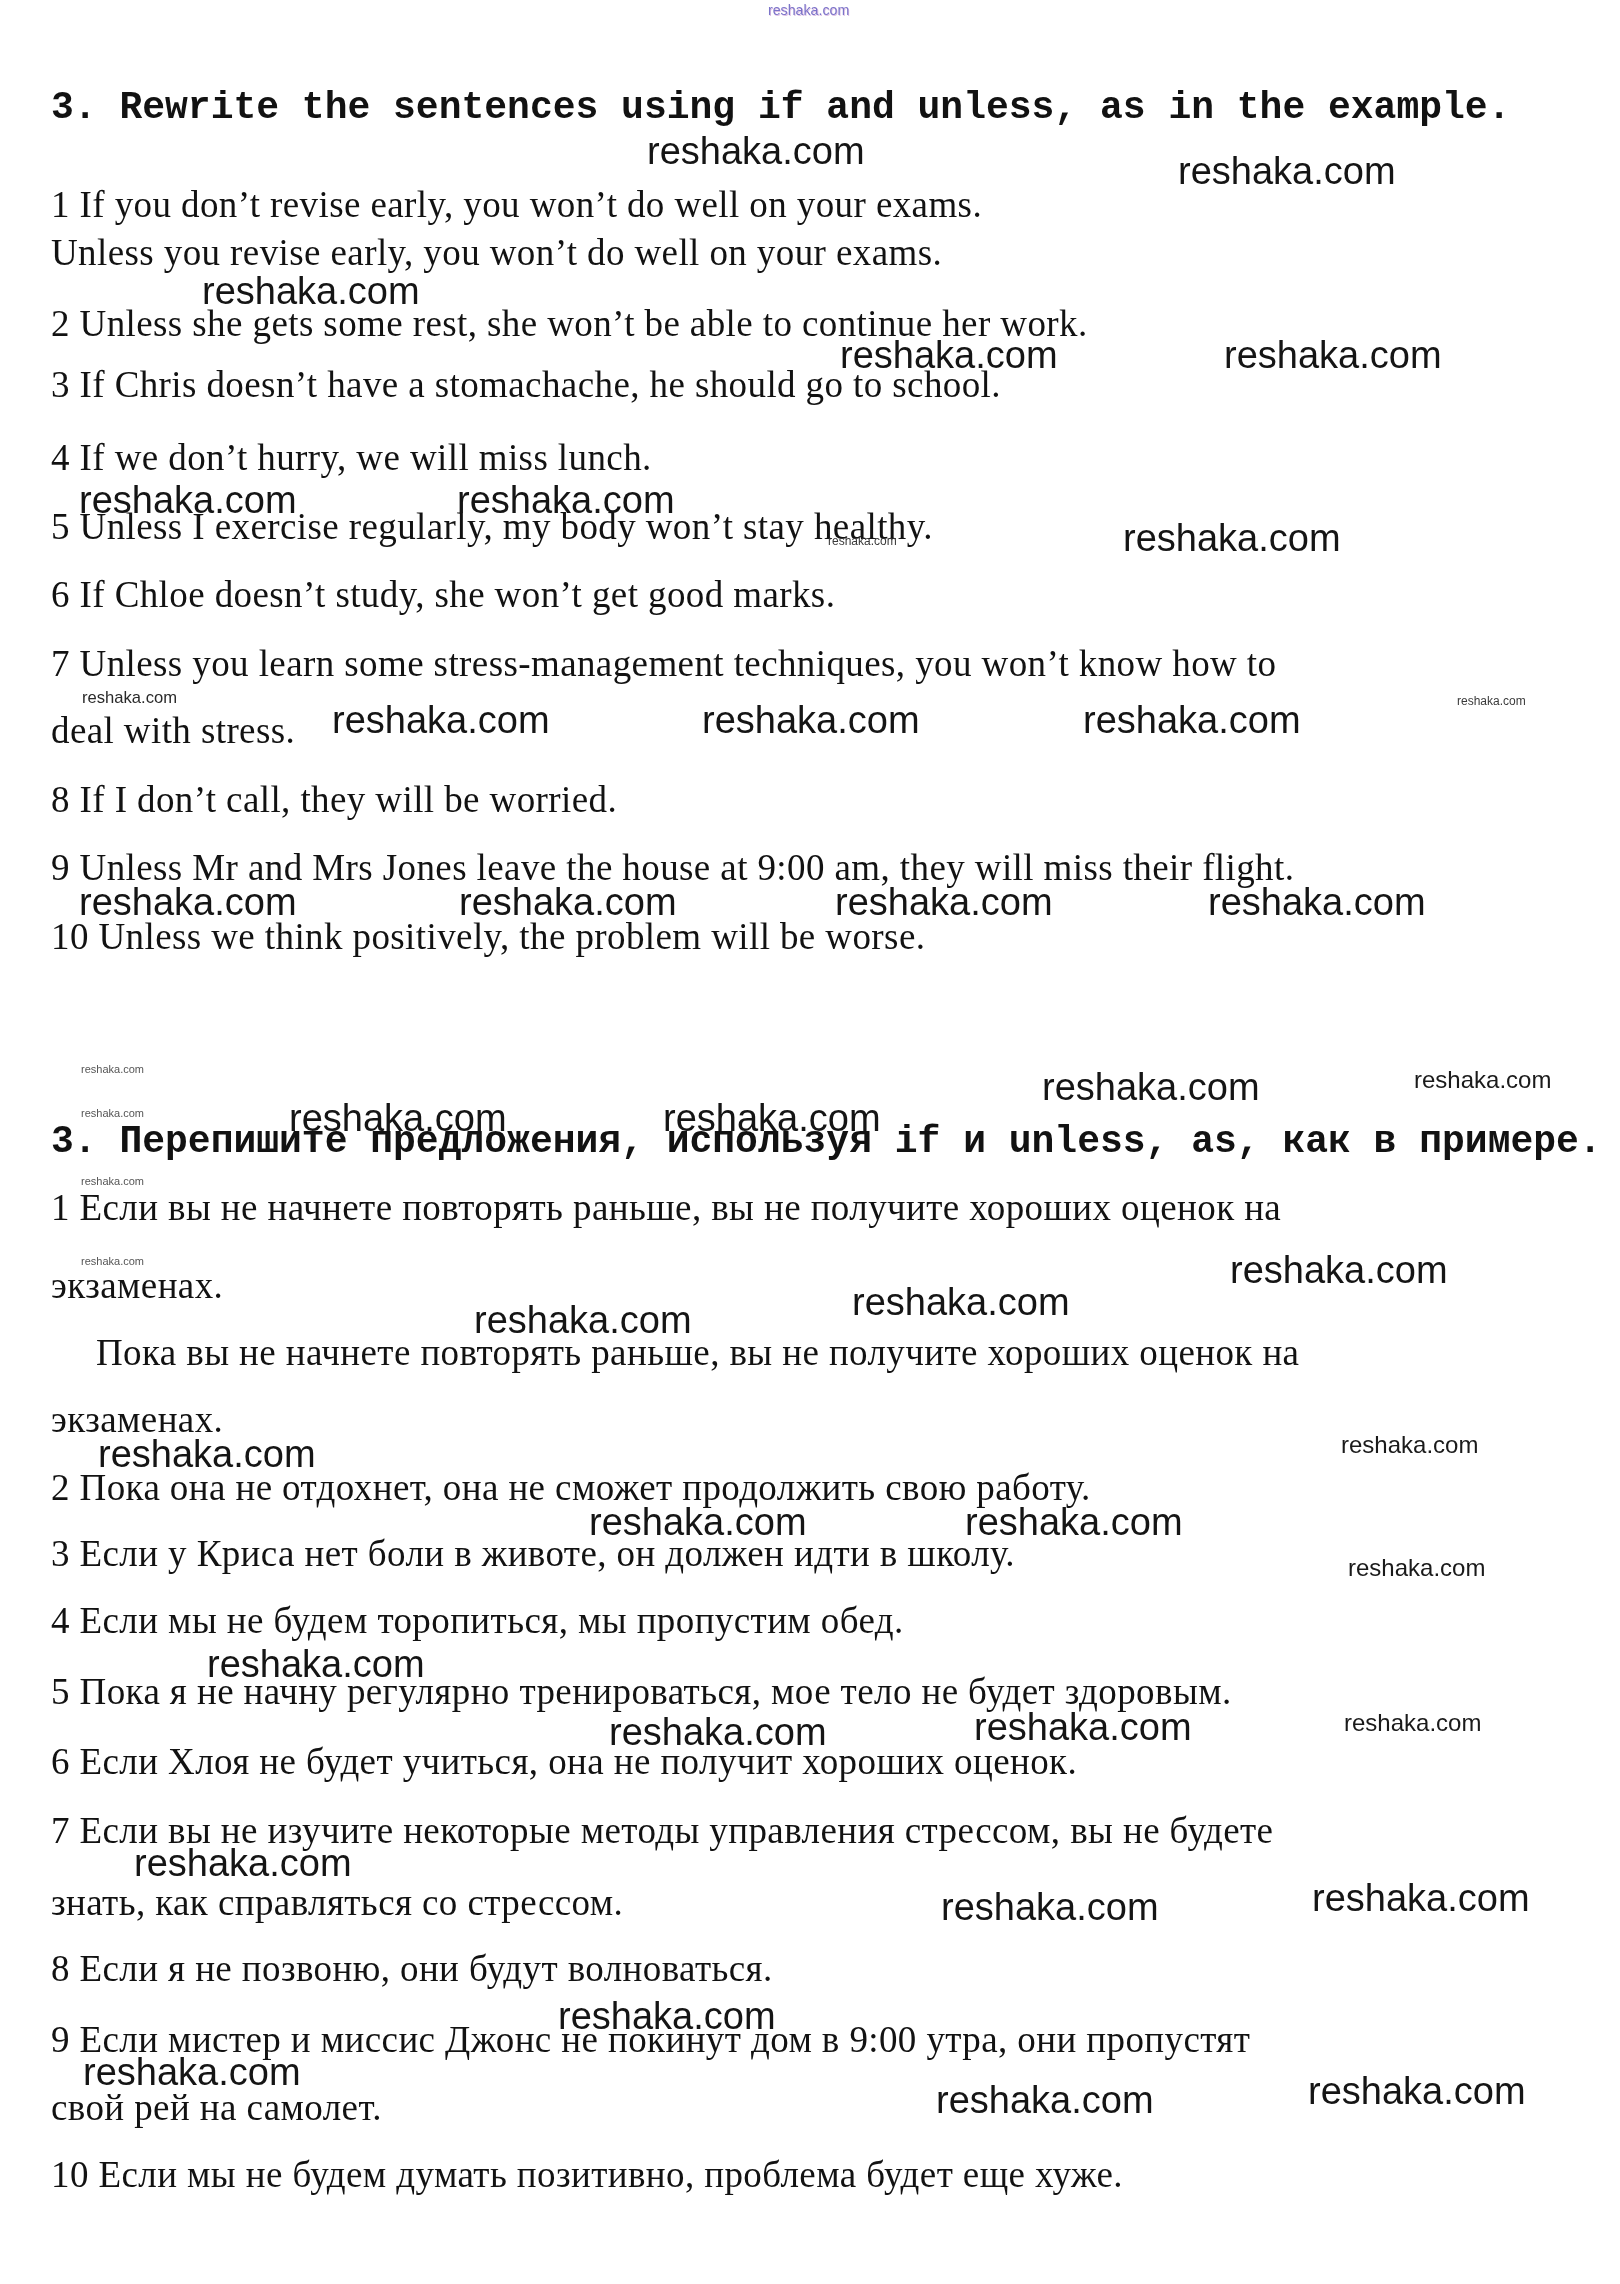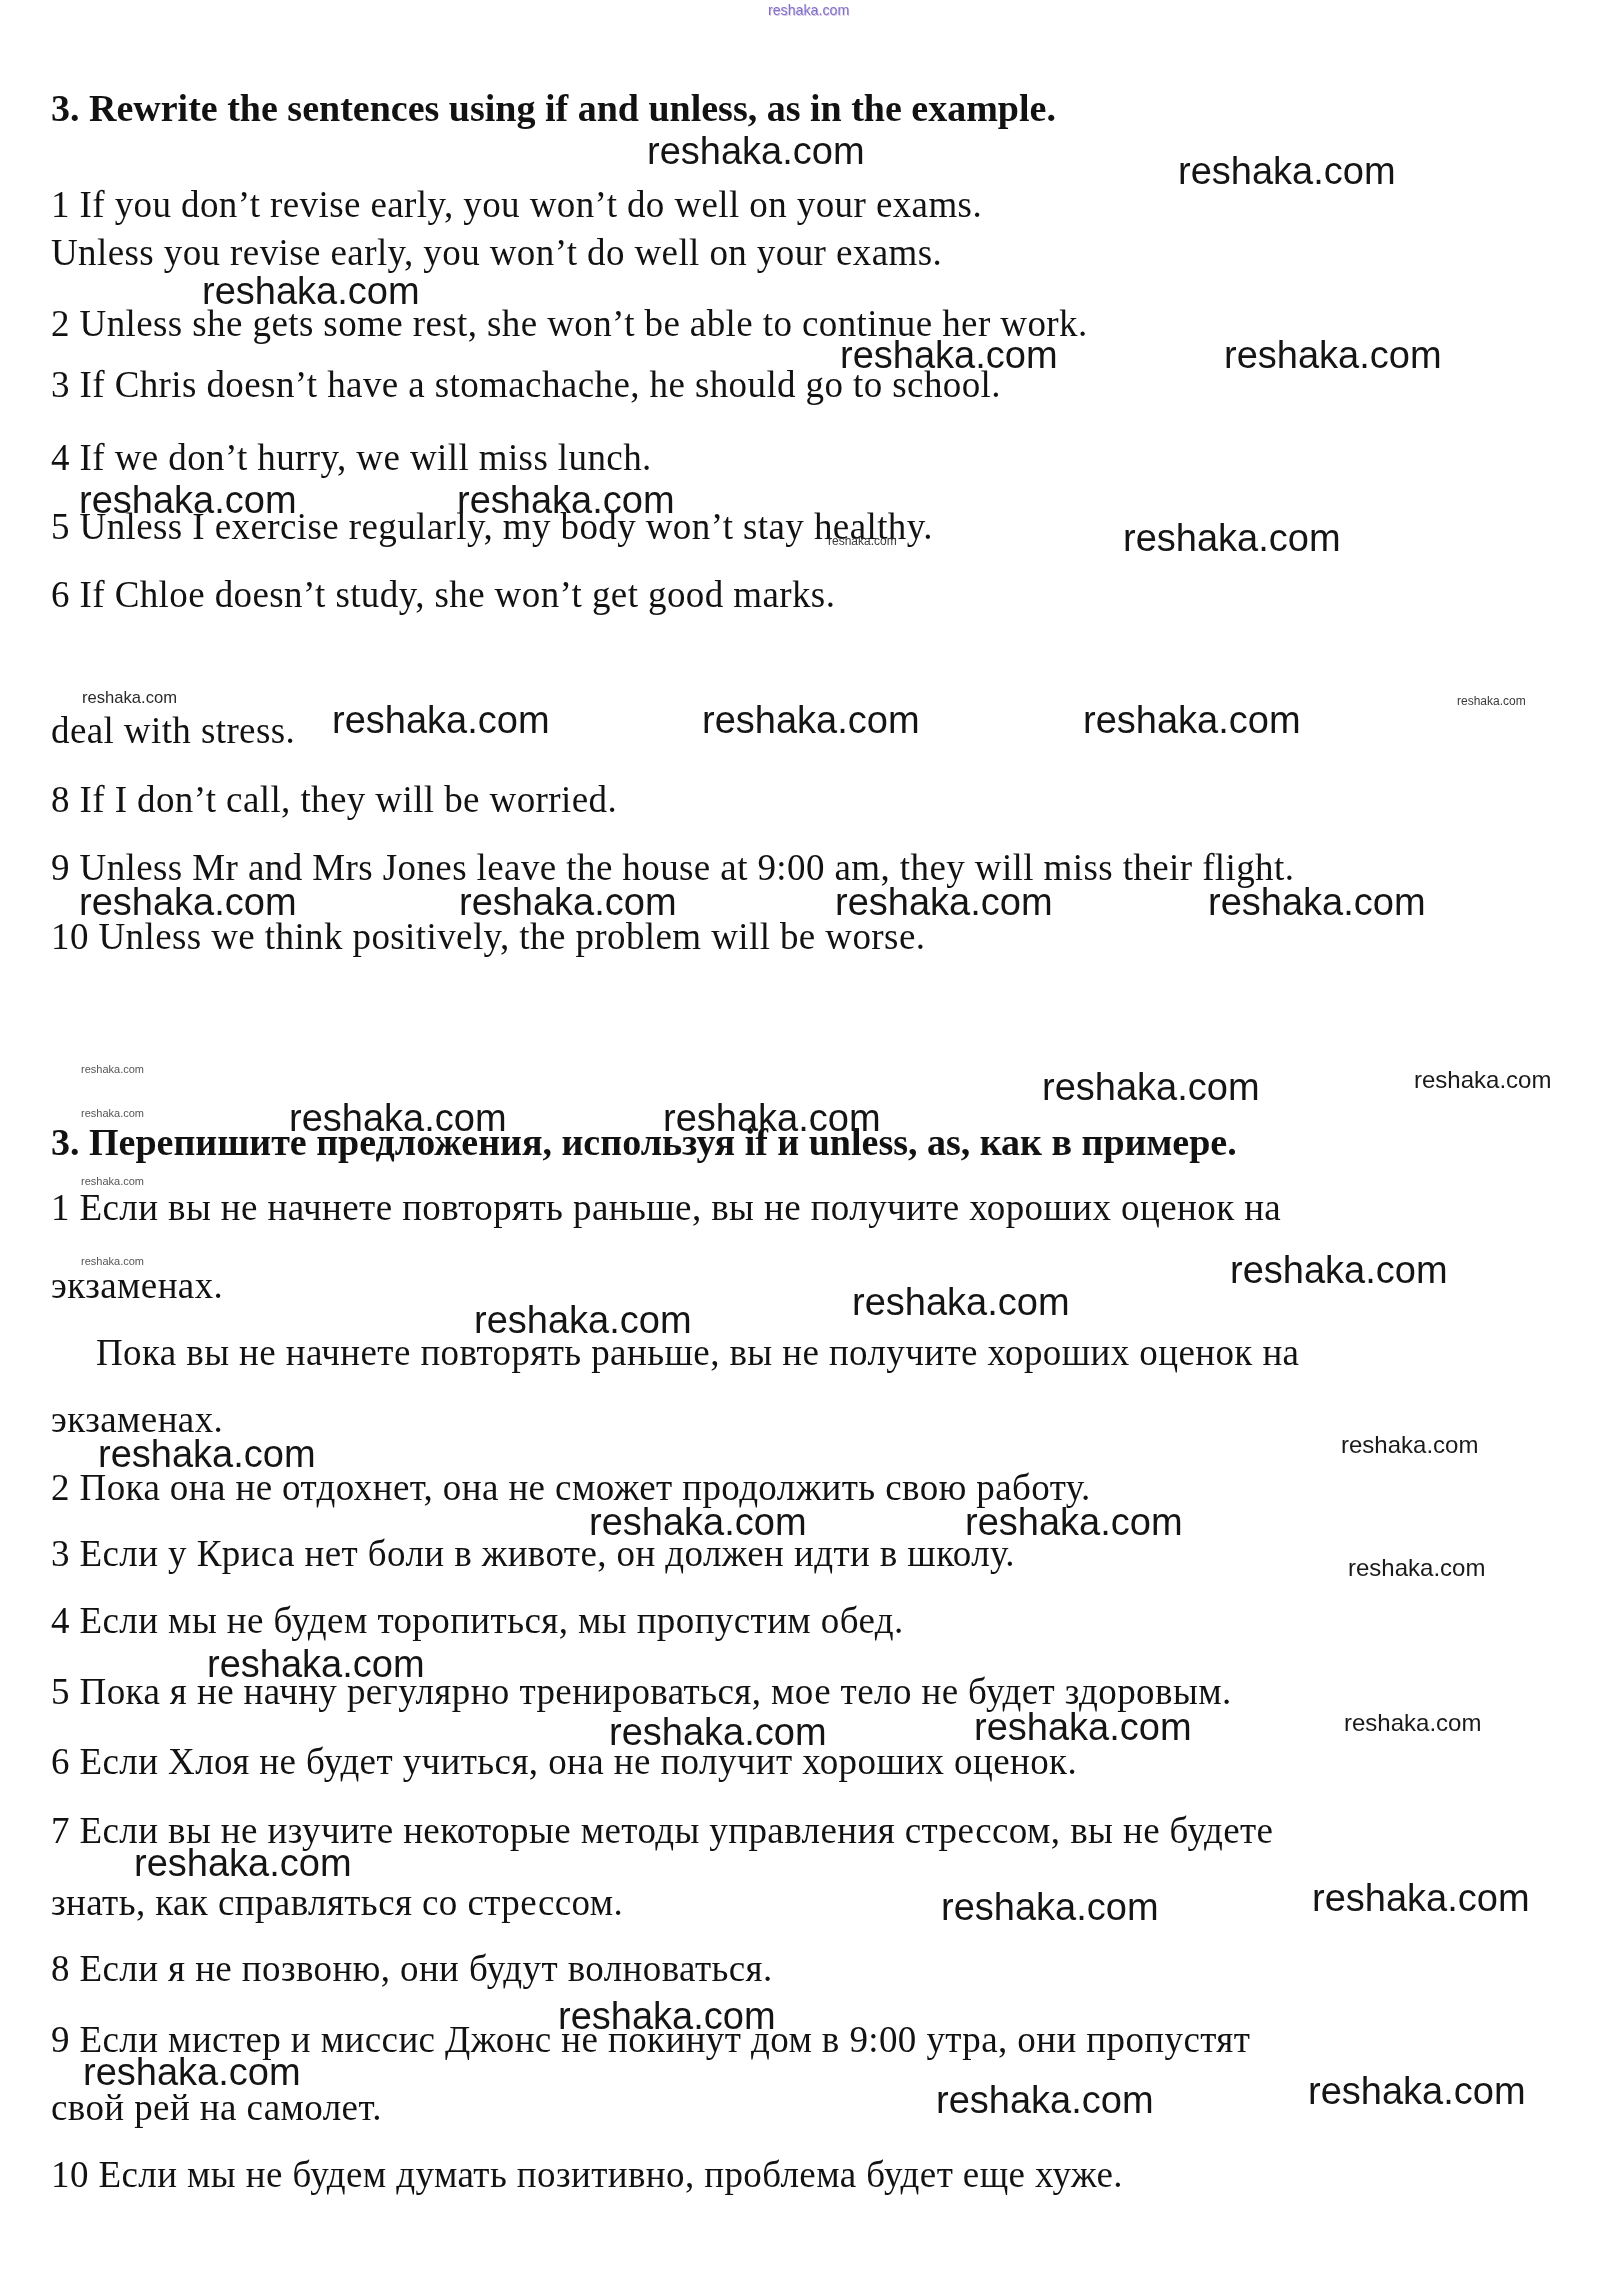--- a/index.html
+++ b/index.html
@@ -21,20 +21,21 @@
     font-family: "Liberation Serif", "DejaVu Serif", serif;
     font-size: 37px;
     line-height: 1.12;
     color: #121212;
     letter-spacing: 0.4px;
   }
   .line.bold {
     font-weight: bold;
     font-size: 38px;
     letter-spacing: 0px;
+    font-family: Liberation Mono, monospace;
   }
   .wm {
     position: absolute;
     white-space: nowrap;
     font-family: "Liberation Sans", "DejaVu Sans", sans-serif;
     font-weight: normal;
   }
   .wm-big    { font-size: 38px; color: #151515; }
   .wm-med    { font-size: 24px; color: #1a1a1a; }
   .wm-sm     { font-size: 16.6px; color: #2a2a2a; }
@@ -51,20 +52,21 @@
 
 <div class="page">
     <div class="line bold" style="left: 51px; top: 87px;">3. Rewrite the sentences using if and unless, as in the example.</div>
     <div class="line" style="left: 51px; top: 160px; margin-top: 24px;">1 If you don’t revise early, you won’t do well on your exams.</div>
     <div class="line" style="left: 51px; top: 232px;">Unless you revise early, you won’t do well on your exams.</div>
     <div class="line" style="left: 51px; top: 303px;">2 Unless she gets some rest, she won’t be able to continue her work.</div>
     <div class="line" style="left: 51px; top: 364px; text-align: right;">3 If Chris doesn’t have a stomachache, he should go to school.</div>
     <div class="line" style="left: 51px; top: 437px;">4 If we don’t hurry, we will miss lunch.</div>
     <div class="line" style="left: 51px; top: 506px;">5 Unless I exercise regularly, my body won’t stay healthy.</div>
     <div class="line" style="left: 51px; top: 574px;">6 If Chloe doesn’t study, she won’t get good marks.</div>
+    <div class="line" style="left: 51px; top: 643px;">7 Unless you learn some stress-management techniques, you won’t know how to</div>
     <div class="line" style="left: 51px; top: 710px;">deal with stress.</div>
     <div class="line" style="left: 51px; top: 779px;">8 If I don’t call, they will be worried.</div>
     <div class="line" style="left: 51px; top: 847px;">9 Unless Mr and Mrs Jones leave the house at 9:00 am, they will miss their flight.</div>
     <div class="line" style="left: 51px; top: 916px;">10 Unless we think positively, the problem will be worse.</div>
     <div class="line bold" style="left: 51px; top: 1121px;">3. Перепишите предложения, используя if и unless, as, как в примере.</div>
     <div class="line" style="left: 51px; top: 1187px;">1 Если вы не начнете повторять раньше, вы не получите хороших оценок на</div>
     <div class="line" style="left: 51px; top: 1265px;">экзаменах.</div>
     <div class="line" style="left: 51px; top: 1332px; margin-left: 45px;">Пока вы не начнете повторять раньше, вы не получите хороших оценок на</div>
     <div class="line" style="left: 51px; top: 1399px;">экзаменах.</div>
     <div class="line" style="left: 51px; top: 1467px;">2 Пока она не отдохнет, она не сможет продолжить свою работу.</div>

